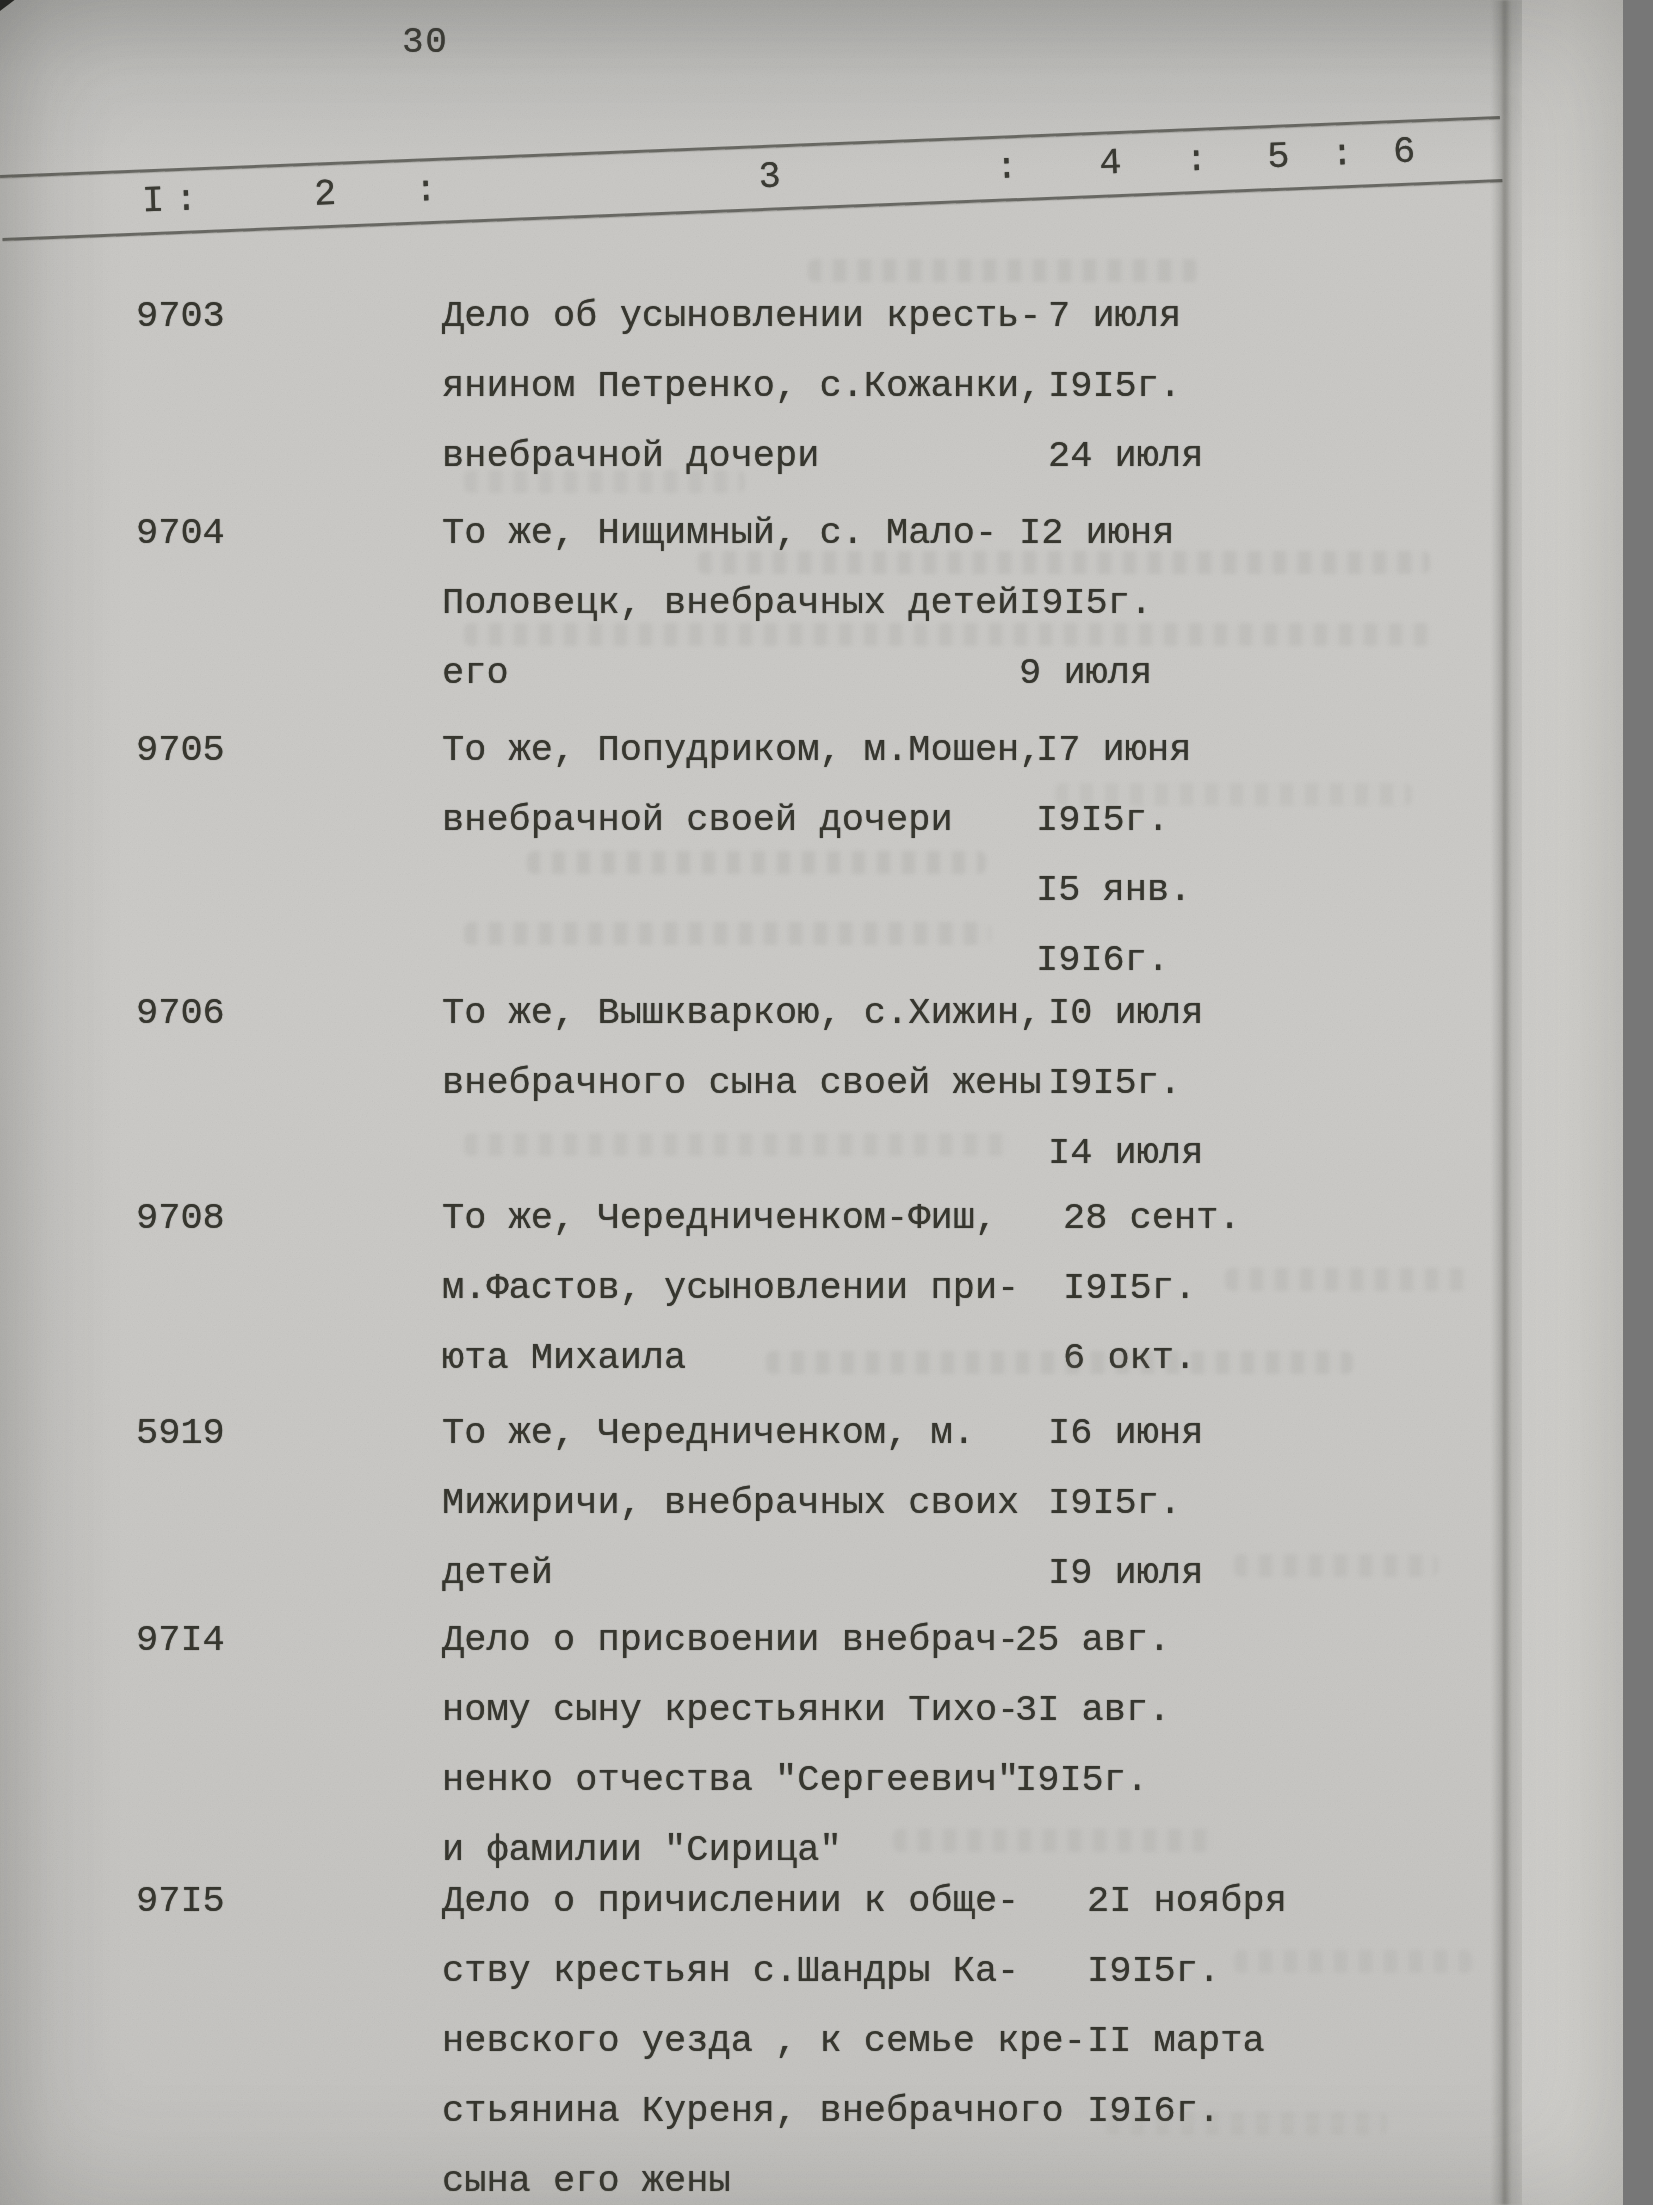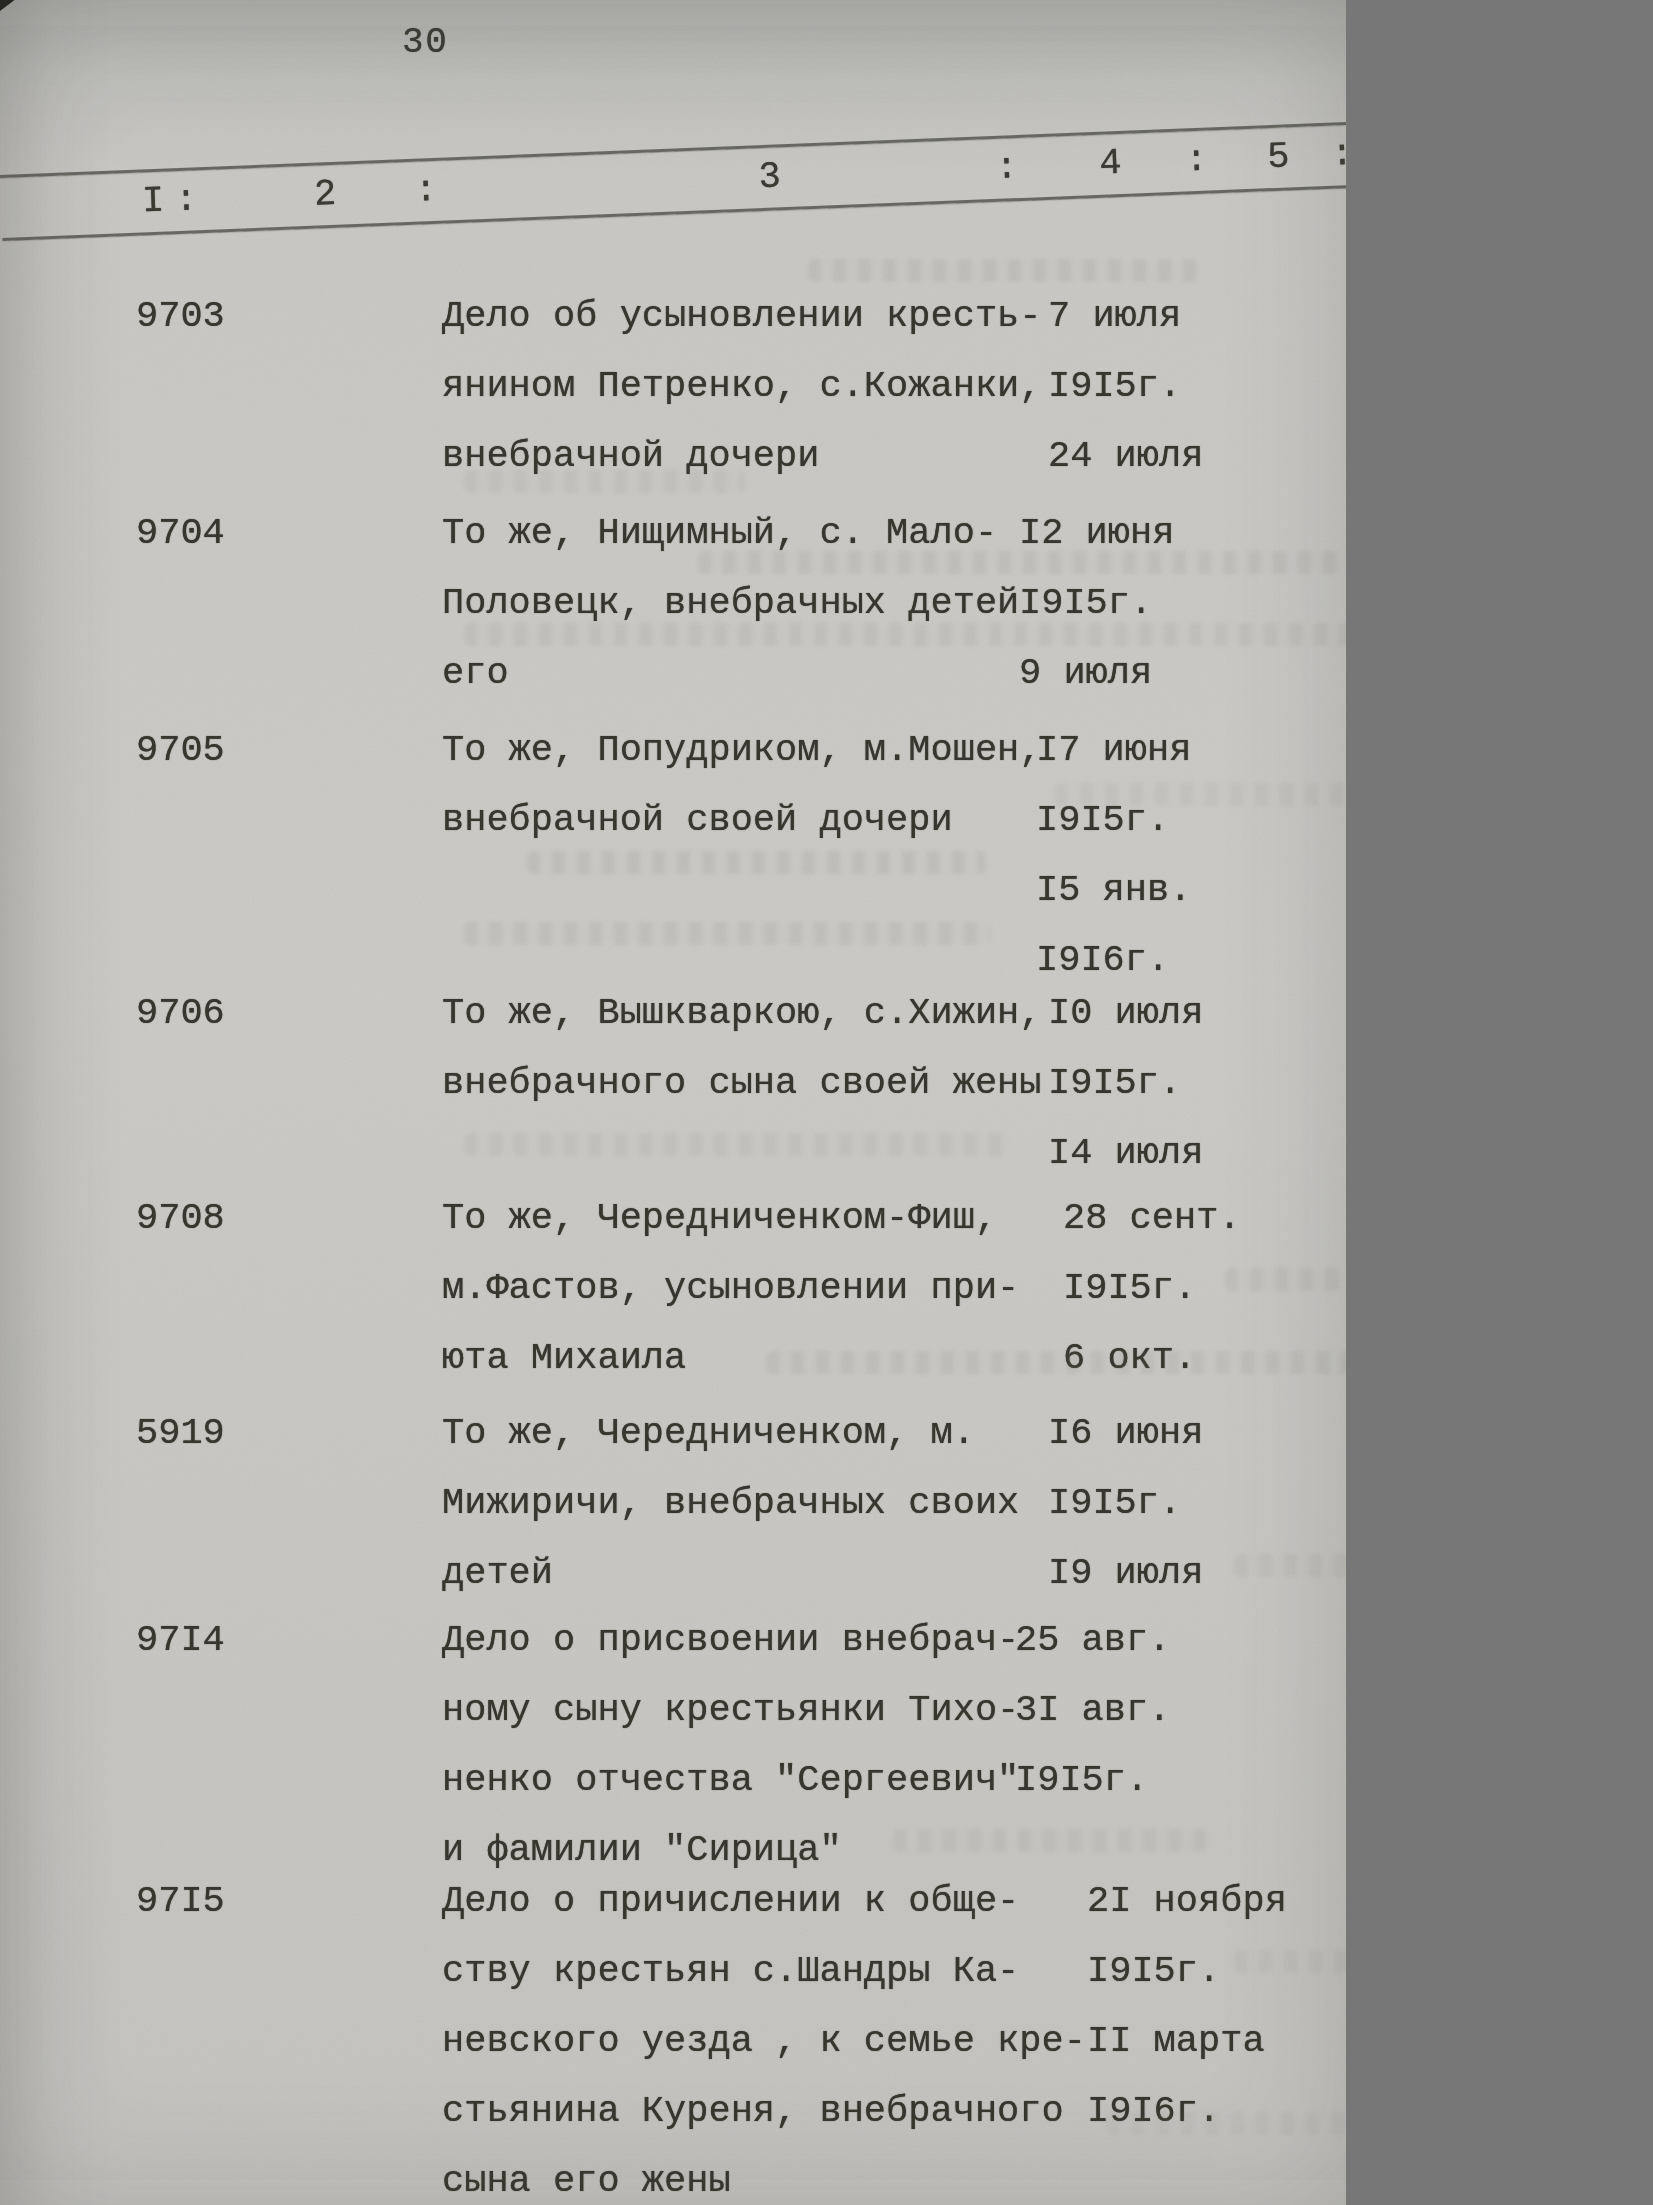--- a/index.html
+++ b/index.html
@@ -1,18 +1,18 @@
 <!DOCTYPE html>
 <html style="font-size:13.6px"><head>
 <meta charset="utf-8">
 <style>
   html,body{margin:0;padding:0;background:#777;}
   .page{
     position:relative;
-    width:1346px;height:2205px;
+    width:1623px;height:2205px;
     background:
       linear-gradient(180deg, rgba(0,0,0,.10) 0, rgba(0,0,0,.03) 77px, rgba(0,0,0,0) 170px),
       linear-gradient(90deg, rgba(0,0,0,.07) 0, rgba(0,0,0,.02) 51px, rgba(0,0,0,0) 119px),
       linear-gradient(180deg,#c4c4c1 0,#cac9c6 8%,#cccbc8 45%,#c8c7c4 80%,#c5c4c1 100%);
     overflow:hidden;
     font-family:"Liberation Mono","DejaVu Sans Mono",monospace;
     color:#37372f;
   }
   .vignette{position:absolute;inset:0;box-shadow:inset 0 0 119px rgba(70,70,64,.22);pointer-events:none;}
 

